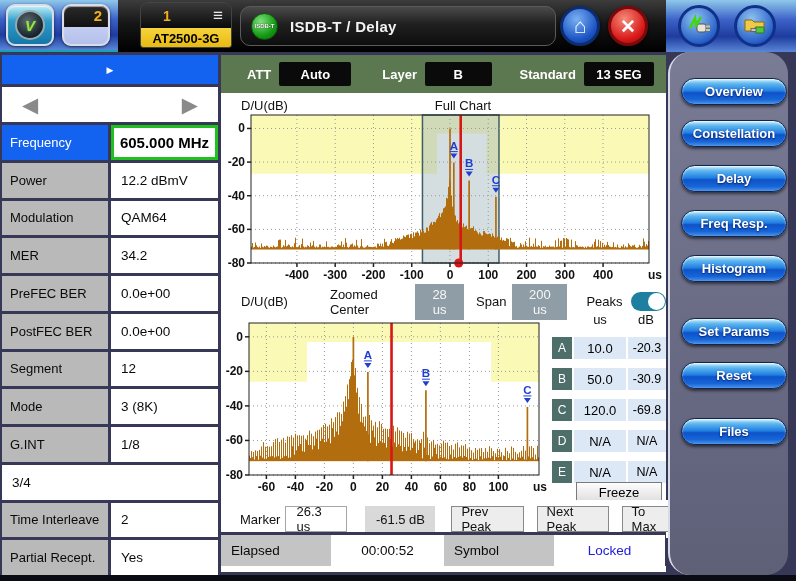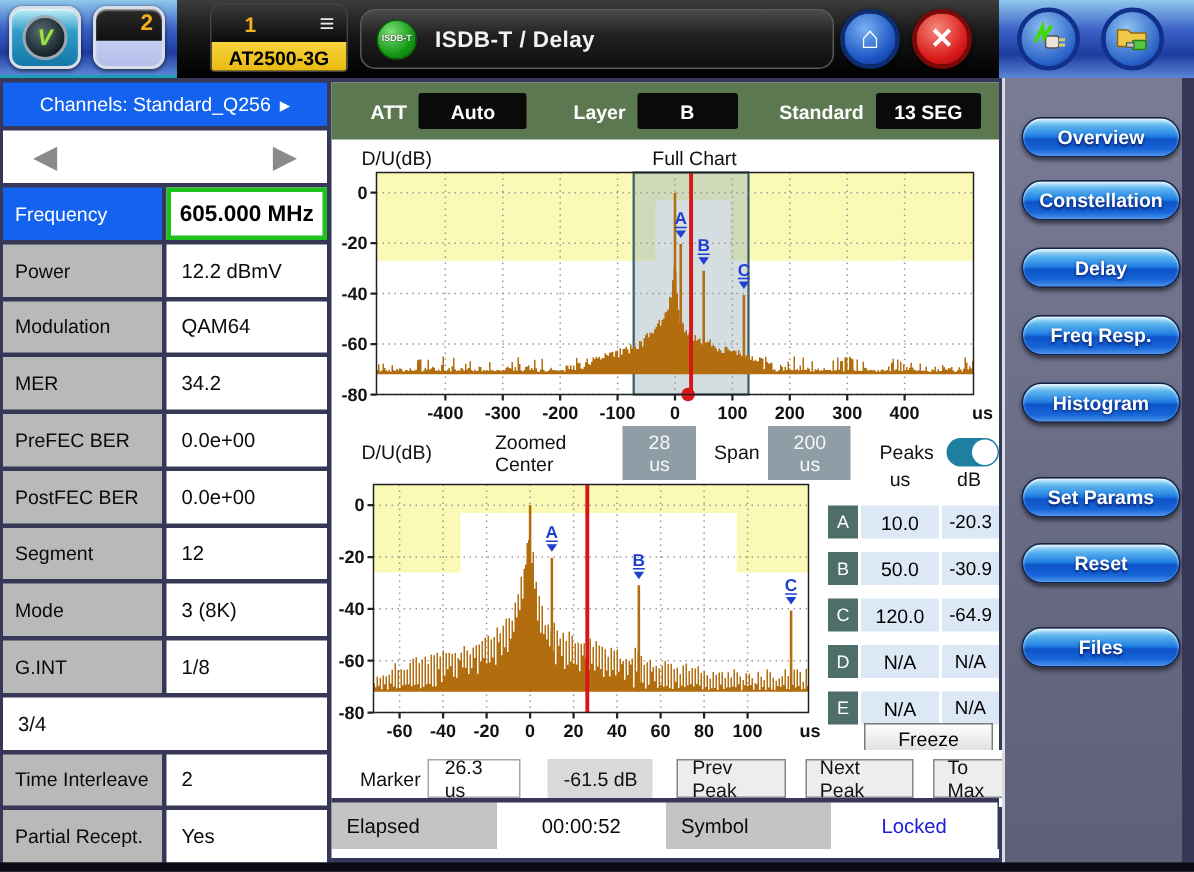--- a/index.html
+++ b/index.html
@@ -78,21 +78,21 @@
   .mbtn{height:26px;background:#ededed;border:1px solid #888;display:flex;align-items:center;justify-content:center;padding:0 9px;margin-left:13px;cursor:pointer;}
   .status-row{position:absolute;left:0;top:477px;width:445px;height:34px;background:#373757;display:flex;padding-top:3px;gap:0;}
   .scell{height:31px;display:flex;align-items:center;font-size:13.5px;}
   .scell.glabel{width:110px;background:#c4c4c4;color:#0a0a0a;padding-left:10px;}
   .scell.white{background:#fff;justify-content:center;color:#0a0a0a;}
   .scell.w1{width:113px;}
   .scell.w2{width:111px;}
   .scell.locked{color:#2020d8;}
 
   
-  .sidebar{position:absolute;left:668px;top:52px;width:120px;height:523px;background:linear-gradient(180deg,#7a7c96 0%,#696b85 55%,#5e6078 100%);border-left:2px solid #d8dae6;}
+  .sidebar{position:absolute;left:668px;top:52px;width:120px;height:523px;background:linear-gradient(180deg,#7a7c96 0%,#696b85 55%,#5e6078 100%);border-left:2px solid #d8dae6;border-radius:22px;}
   .pill{position:absolute;left:11px;width:106px;height:27px;border-radius:14px;border:1px solid #15254a;background:linear-gradient(180deg,#c4ecfc 0%,#5bb4ee 20%,#1f7de2 48%,#0e52c8 55%,#1766d8 82%,#4a92ea 100%);box-shadow:0 2px 3px rgba(0,0,0,.55), inset 0 1px 2px rgba(255,255,255,.75);color:#fff;font-weight:bold;font-size:13px;display:flex;align-items:center;justify-content:center;text-shadow:0 1px 2px rgba(0,10,70,.8);cursor:pointer;}
 
   .bottom-strip{position:absolute;left:0;top:575px;width:796px;height:6px;background:#0b0b14;}
   svg text{font-family:"Liberation Sans",sans-serif;}
 </style>
 </head>
 <body>
 
 <div class="app">
 
@@ -141,21 +141,20 @@
       <svg width="24" height="24" viewBox="0 0 24 24">
         <path d="M2 6 L9 6 L11 8 L21 8 L21 17 L2 17 Z" fill="#f0c84a" stroke="#8a6a10" stroke-width="1"></path>
         <rect x="12" y="13" width="9" height="6" rx="1" fill="#54c83c" stroke="#2a7a1a" stroke-width="1"></rect>
         <rect x="8" y="14.5" width="5" height="3" fill="#c8c8c8" stroke="#555" stroke-width=".8"></rect>
       </svg>
     </div>
   </div>
 
   <div class="left-panel">
     <div class="channels-hdr">
-      <span>Channels: Standard_Q256</span>
       <span class="arr">▶</span>
     </div>
     <div class="nav-row">
       <span>◀</span>
       <span>▶</span>
     </div>
 
     <div class="lrow freq">
       <div class="lbl">Frequency</div>
       <div class="val">
@@ -376,21 +375,21 @@
           <div class="pdb">-20.3</div>
         </div>
         <div class="prow">
           <div class="pid">B</div>
           <div class="pus">50.0</div>
           <div class="pdb">-30.9</div>
         </div>
         <div class="prow">
           <div class="pid">C</div>
           <div class="pus">120.0</div>
-          <div class="pdb">-64.9</div>
+          <div class="pdb">-69.8</div>
         </div>
         <div class="prow">
           <div class="pid">D</div>
           <div class="pus">N/A</div>
           <div class="pdb">N/A</div>
         </div>
         <div class="prow">
           <div class="pid">E</div>
           <div class="pus">N/A</div>
           <div class="pdb">N/A</div>

